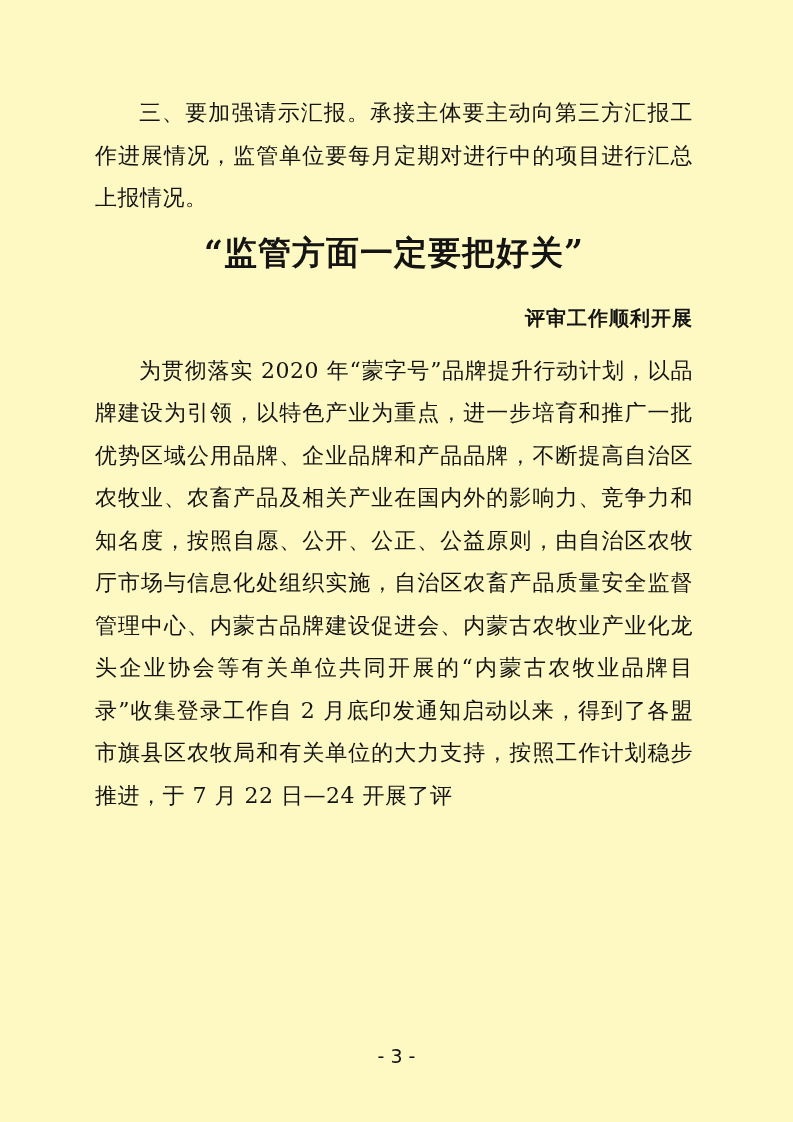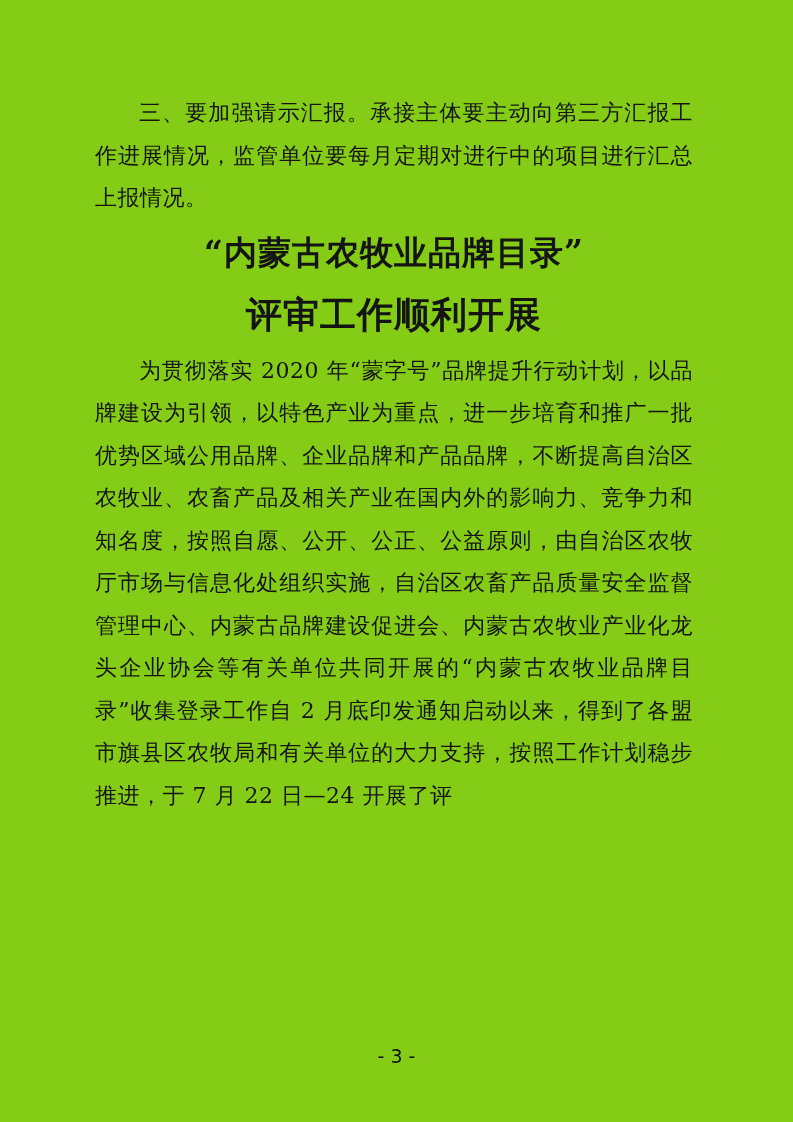--- a/index.html
+++ b/index.html
@@ -4,21 +4,21 @@
 <style>
   html, body {
     margin: 0;
     padding: 0;
     background: #ffffff;
   }
   .page {
     position: relative;
     width: 793px;
     height: 1122px;
-    background: #84cc16;
+    background: #fef9c3;
     overflow: hidden;
     font-family: "DejaVu Serif", "Liberation Serif", serif;
     color: #141414;
   }
   .content {
     position: absolute;
     left: 95px;
     top: 92px;
     width: 598px;
   }
@@ -42,43 +42,42 @@
   .doc-title-1 {
     margin: 0;
     font-size: 33px;
     font-weight: 700;
     text-align: center;
     line-height: 66px;
     letter-spacing: 1px;
   }
   .doc-title-2 {
     margin: 0;
-    font-size: 36px;
+    font-size: 20px;
     font-weight: 700;
-    text-align: center;
+    text-align: right;
     line-height: 64px;
     letter-spacing: 1px;
-    font-family: Liberation Mono, monospace;
   }
   .page-number {
     position: absolute;
     left: 0;
     right: 0;
     top: 1042px;
     text-align: center;
     font-size: 19px;
     line-height: 28px;
     font-family: "DejaVu Sans", "Liberation Sans", sans-serif;
     color: #111111;
   }
 </style>
 </head>
 <body>
 
 <div class="page">
   <div class="content">
     <p class="body-para">三、要加强请示汇报。承接主体要主动向第三方汇报工作进展情况，监管单位要每月定期对进行中的项目进行汇总上报情况。</p>
-    <h1 class="doc-title-1">“内蒙古农牧业品牌目录”</h1>
+    <h1 class="doc-title-1">“监管方面一定要把好关”</h1>
     <h1 class="doc-title-2">评审工作顺利开展</h1>
     <p class="body-para">为贯彻落实 2020 年“蒙字号”品牌提升行动计划，以品牌建设为引领，以特色产业为重点，进一步培育和推广一批优势区域公用品牌、企业品牌和产品品牌，不断提高自治区农牧业、农畜产品及相关产业在国内外的影响力、竞争力和知名度，按照自愿、公开、公正、公益原则，由自治区农牧厅市场与信息化处组织实施，自治区农畜产品质量安全监督管理中心、内蒙古品牌建设促进会、内蒙古农牧业产业化龙头企业协会等有关单位共同开展的“内蒙古农牧业品牌目录”收集登录工作自 2 月底印发通知启动以来，得到了各盟市旗县区农牧局和有关单位的大力支持，按照工作计划稳步推进，于 7 月 22 日—24 开展了评</p>
   </div>
   <div class="page-number">- 3 -</div>
 </div>
 
 </body></html>

